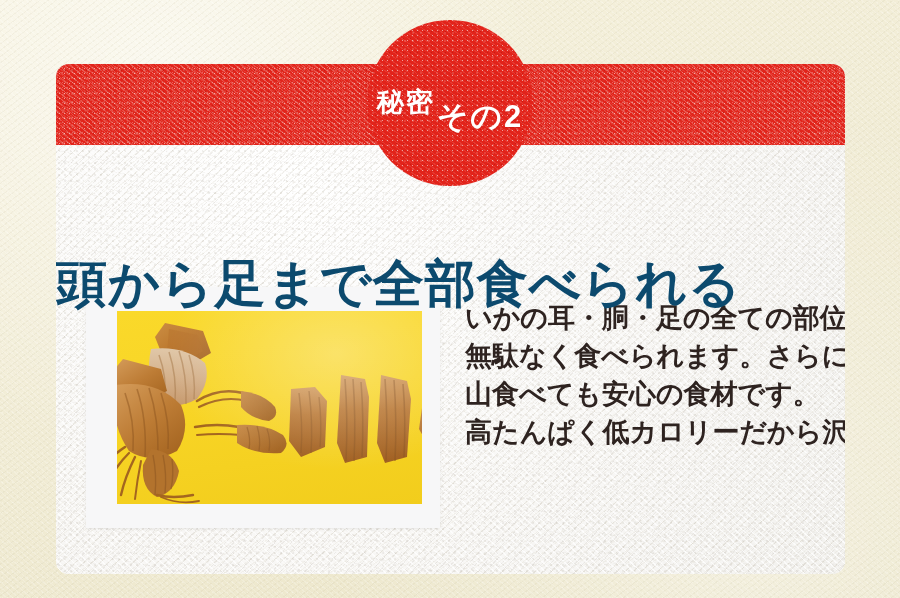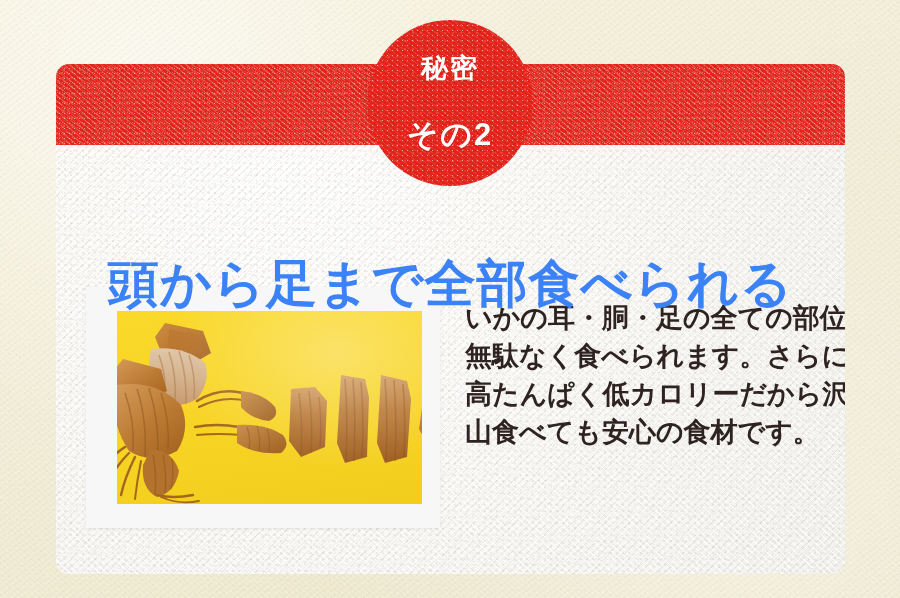--- a/index.html
+++ b/index.html
@@ -97,21 +97,21 @@
     border-radius: 50%;
     background: #e2231a;
     overflow: hidden;
     z-index: 3;
   }
   #badge-text {
     position: absolute;
     inset: 0;
     z-index: 2;
     display: flex;
-    flex-direction: column;
+    flex-direction: row;
     align-items: center;
     justify-content: center;
     gap: 2px;
     color: #ffffff;
     text-align: center;
   }
   #badge-line1 {
     font-size: 27px;
     font-weight: bold;
     letter-spacing: 2px;
@@ -126,24 +126,24 @@
     text-shadow: 0 1px 1px rgba(150,10,5,0.25);
     margin-top: 28px;
   }
 
   
   #heading {
     position: absolute;
     left: 0;
     top: 192px;
     width: 100%;
-    text-align: center;
+    text-align: left;
     font-size: 51px;
     font-weight: bold;
-    color: #3b82f6;
+    color: #0c4a6e;
     letter-spacing: 1px;
     line-height: 1.1;
     z-index: 2;
     white-space: nowrap;
   }
 
   
   #content {
     position: absolute;
     left: 0; top: 0;
@@ -346,22 +346,22 @@
               <path d="M36 18 Q40 40 36 58"></path>
             </g>
           </svg>
 
         </div>
       </div>
 
       <div id="body-copy">
         <div>いかの耳・胴・足の全ての部位が</div>
         <div>無駄なく食べられます。さらに、</div>
+        <div>山食べても安心の食材です。</div>
         <div>高たんぱく低カロリーだから沢</div>
-        <div>山食べても安心の食材です。</div>
       </div>
 
     </div>
   </div>
 
   <div id="badge" class="grain">
     <div id="badge-text">
       <div id="badge-line1">秘密</div>
       <div id="badge-line2">その2</div>
     </div>

